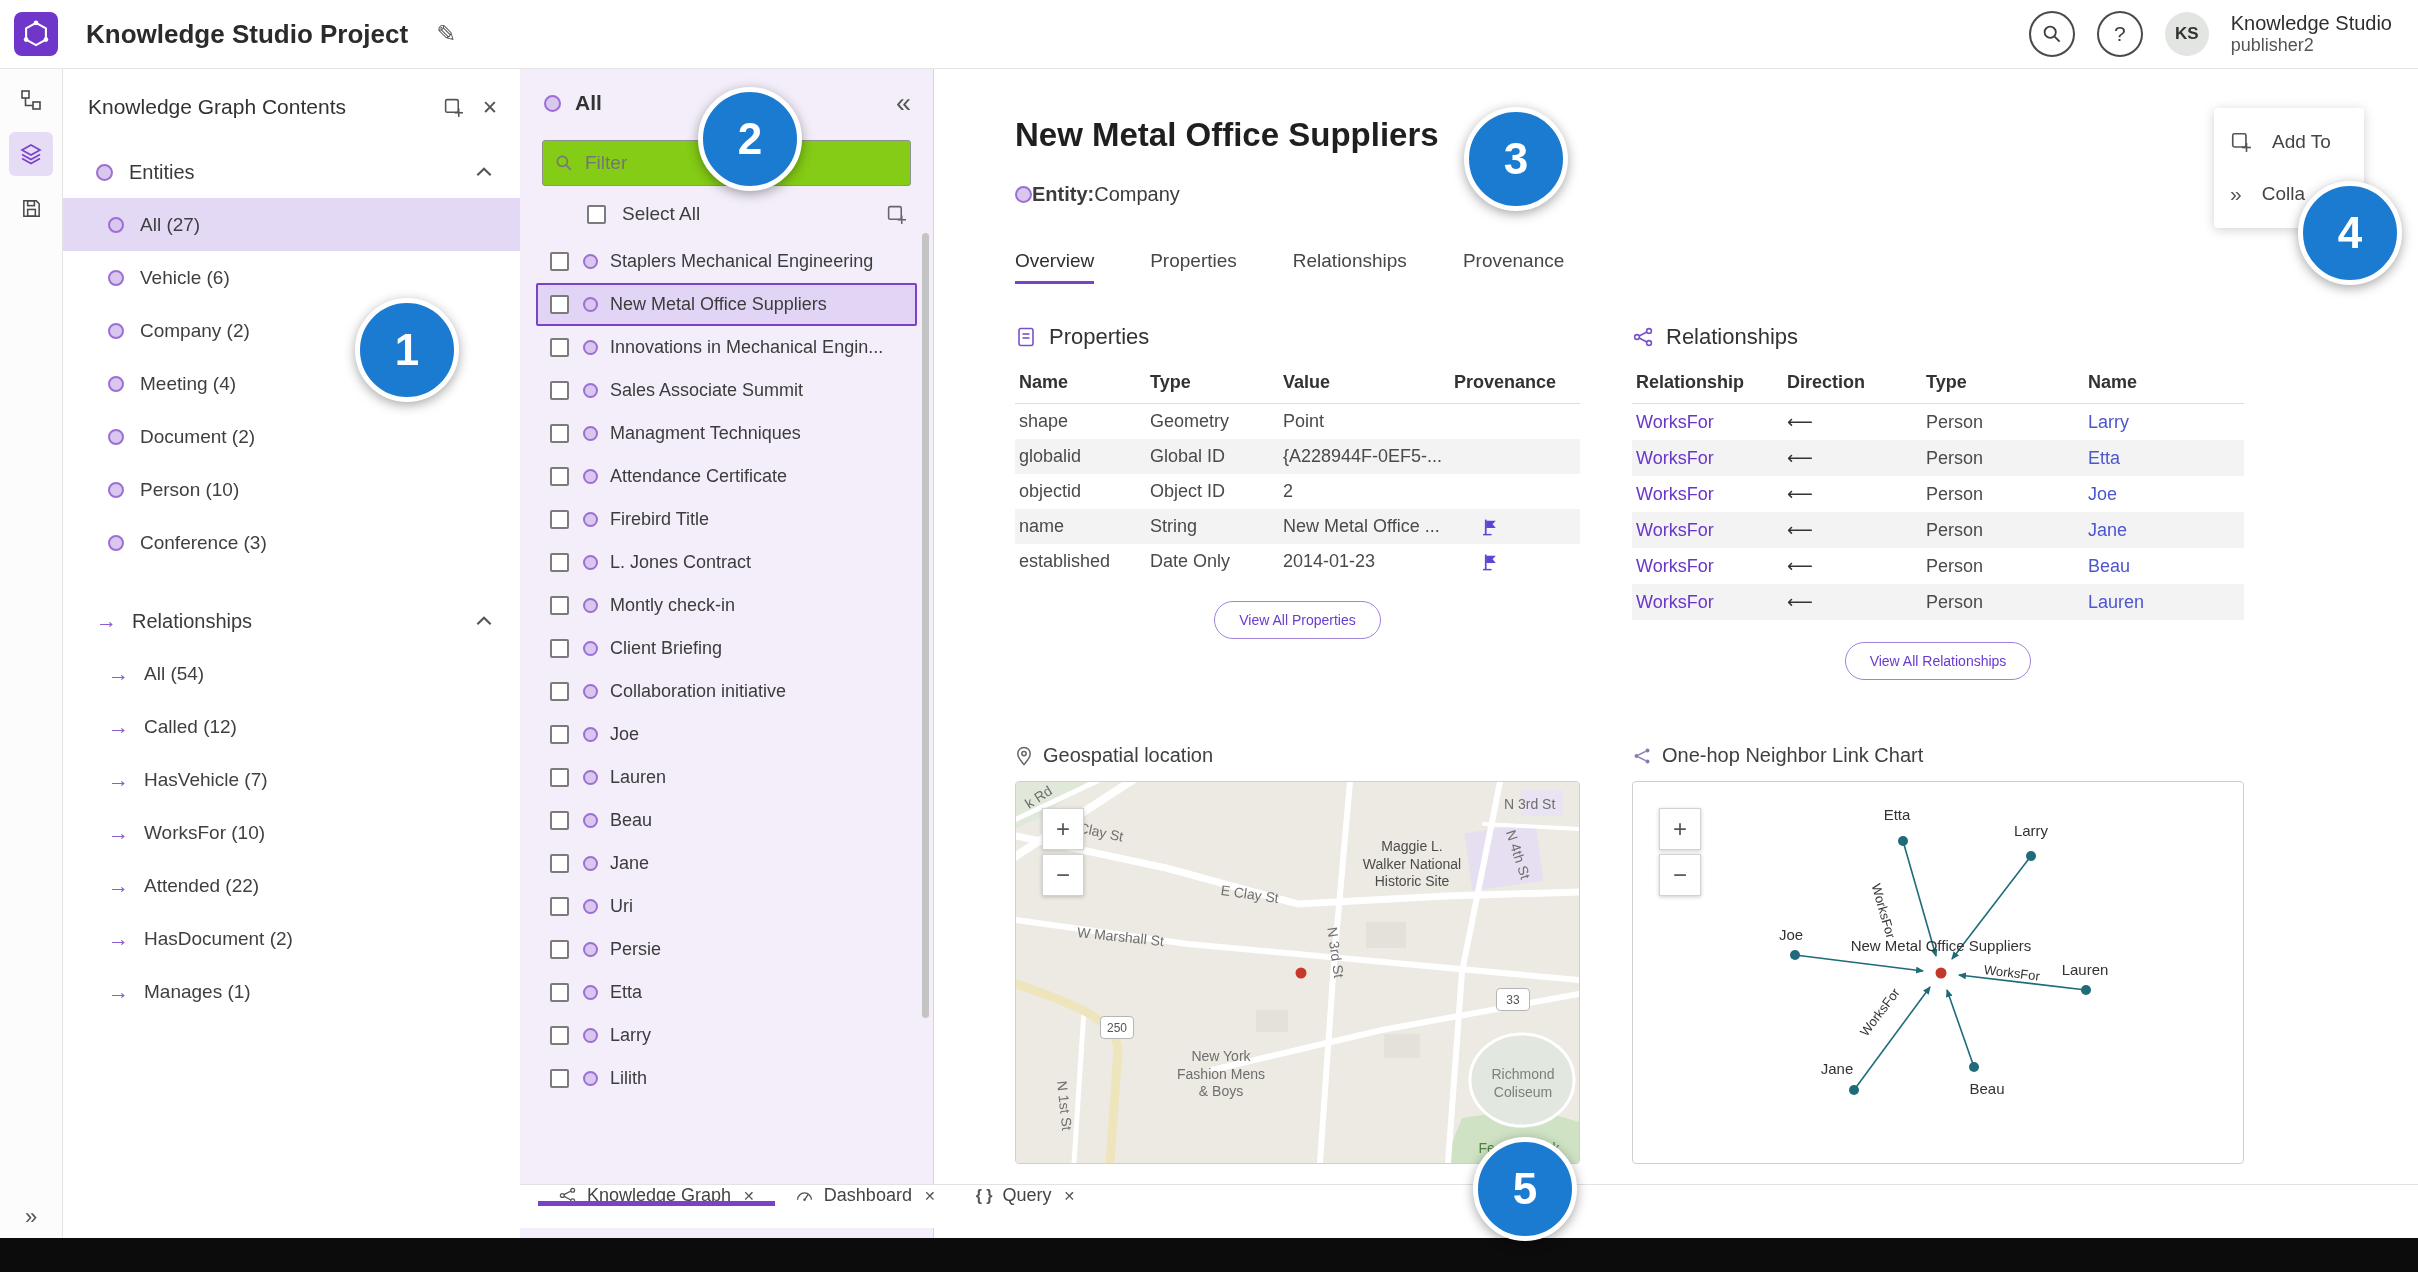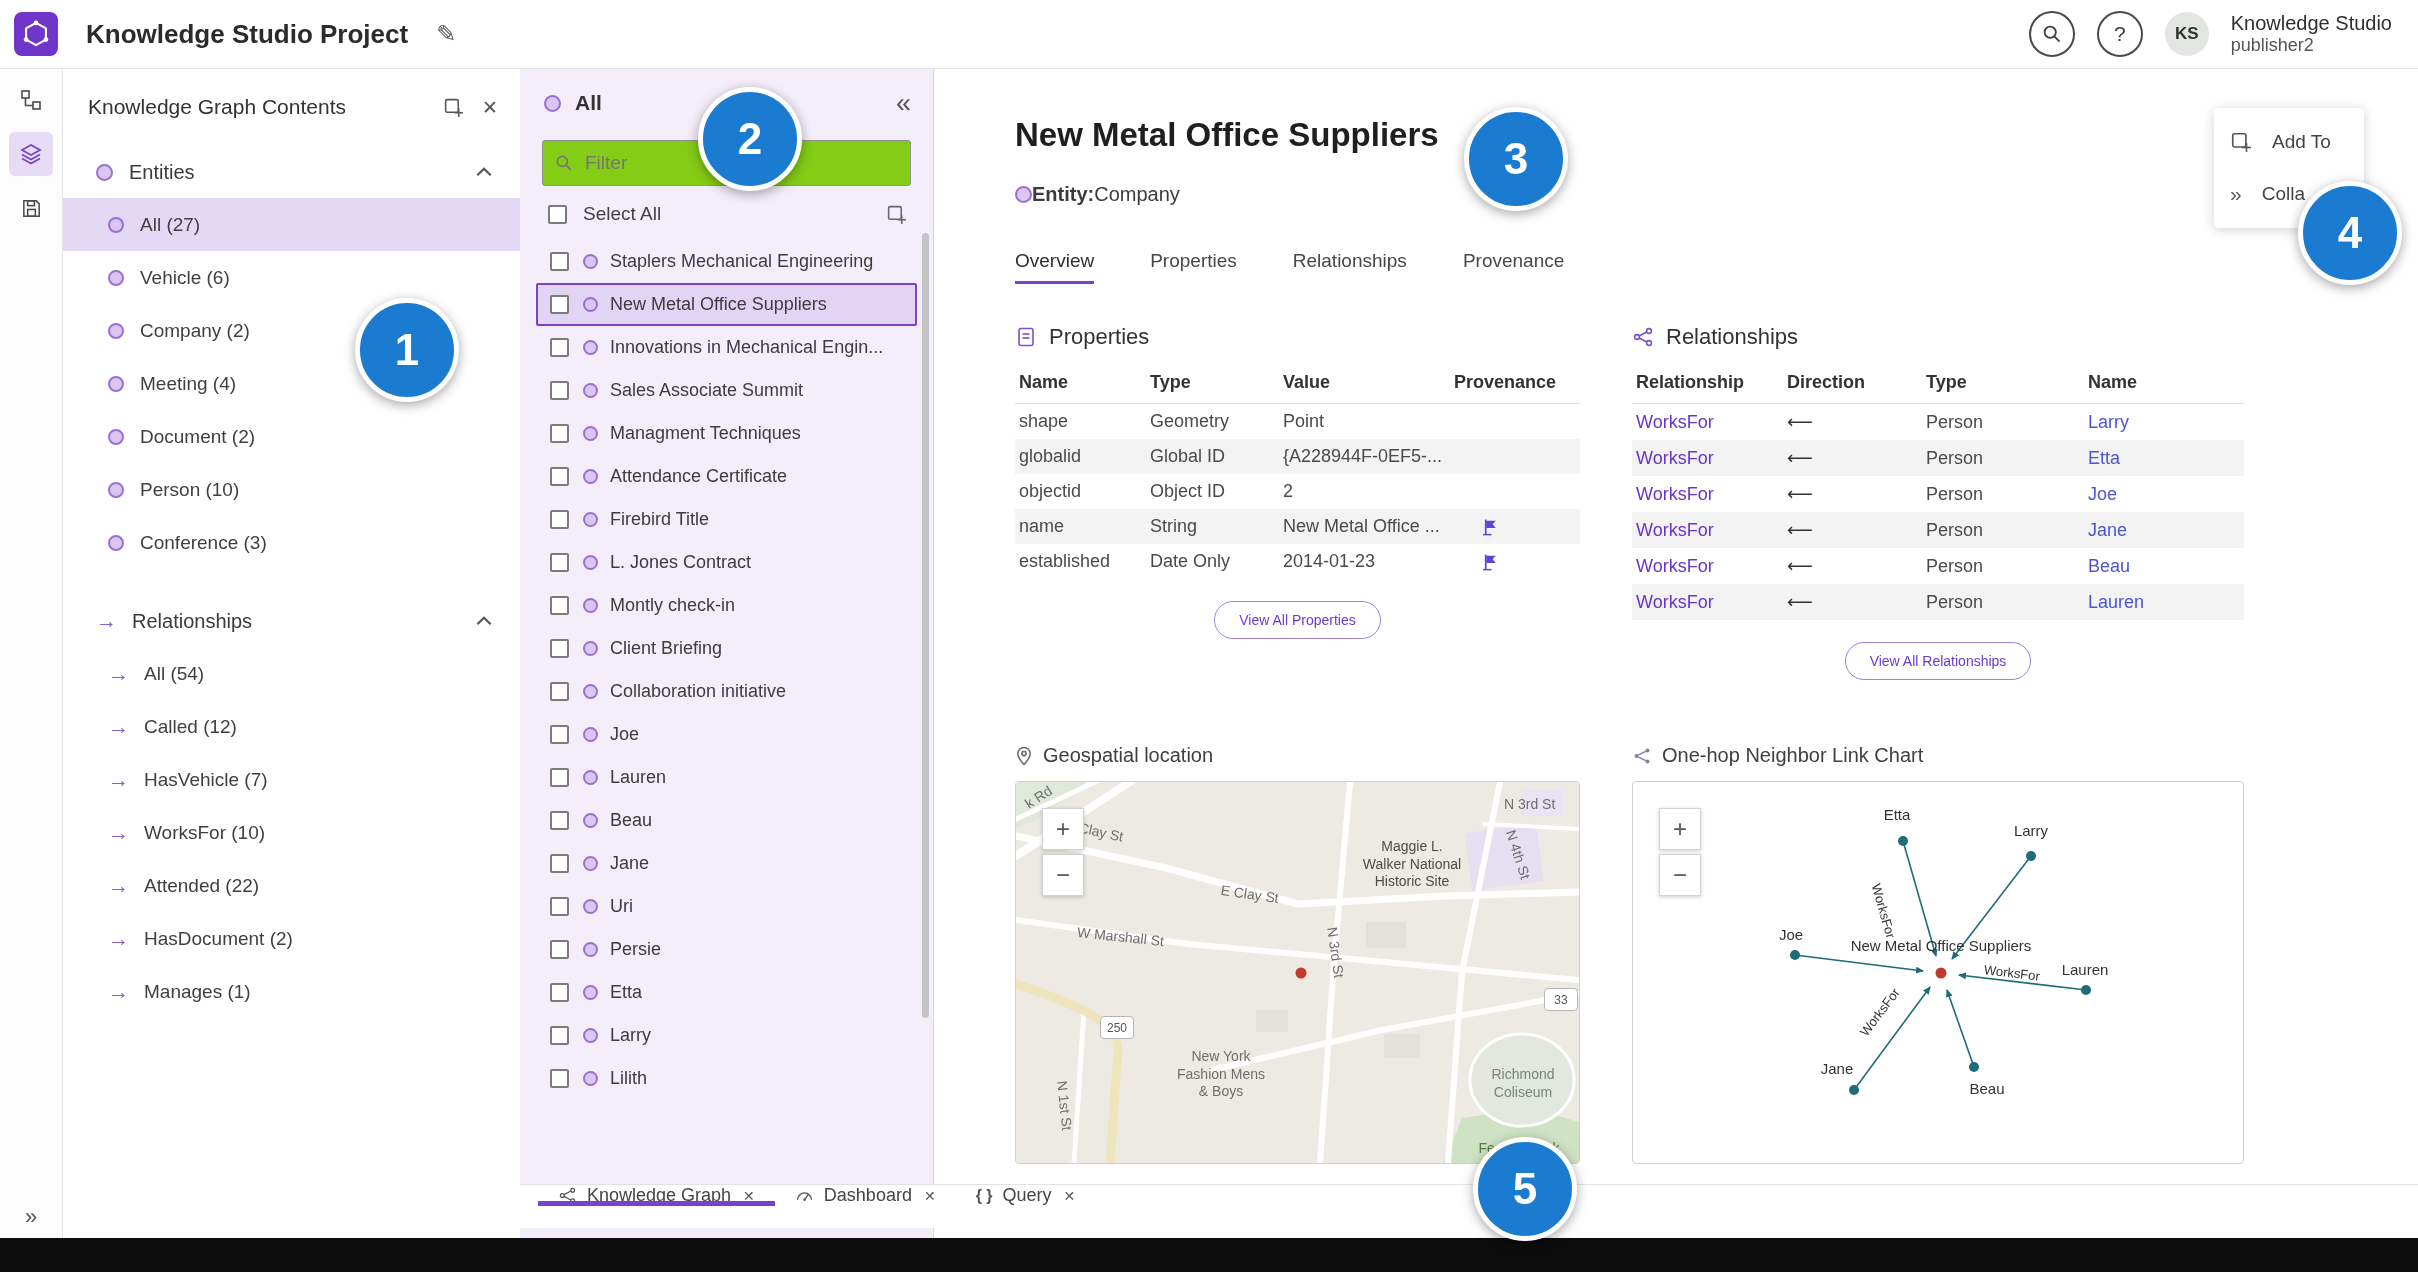--- a/index.html
+++ b/index.html
@@ -38,21 +38,21 @@
   .p1-item-label{margin-left:16px;font-size:19px;color:#3f3f3f;}
   .rel-arrow{font-size:21px;color:#8a5bd2;width:20px;text-align:center;flex:none;}
   .rel-section{margin-top:26px;}
   
   .panel2{position:absolute;top:68px;bottom:34px;left:520px;width:413px;background:#f3eef9;border-right:1px solid #d9d2e4;z-index:4;}
   .p2-header{height:70px;display:flex;align-items:center;padding:0 22px 0 24px;}
   .p2-title{margin-left:14px;font-size:21px;font-weight:700;color:#333;flex:1;}
   .p2-collapse{font-size:27px;color:#555;cursor:pointer;}
   .filter{margin:2px 22px 0 22px;height:44px;background:#84cc16;border:1px solid #8f8f8f;border-radius:3px;display:flex;align-items:center;padding:0 12px;}
   .filter input{flex:1;border:none;outline:none;font-size:19px;margin-left:10px;color:#333;background:transparent;font-family:inherit;}
-  .select-all{height:56px;display:flex;align-items:center;padding:0 26px 0 28px;}
+  .select-all{height:56px;display:flex;align-items:center;padding:0 26px 0 28px;margin-left:39px;}
   .cb{width:19px;height:19px;border:2px solid #7b7b7b;border-radius:2px;background:#fff;box-sizing:border-box;flex:none;cursor:pointer;}
   .sa-label{margin-left:16px;font-size:19px;color:#3f3f3f;}
   .sa-add{margin-left:auto;color:#666;display:flex;cursor:pointer;}
   .p2-list{position:absolute;top:172px;bottom:0;left:0;right:0;overflow:hidden;}
   .p2-item{height:43px;display:flex;align-items:center;margin:0 16px;padding-left:12px;border:2px solid transparent;box-sizing:border-box;border-radius:2px;cursor:pointer;}
   .p2-item.selected{background:#e1d4f4;border-color:#7a42c9;}
   .p2-item .ecircle{width:15px;height:15px;margin-left:14px;}
   .p2-item-label{margin-left:12px;font-size:18px;color:#3c3c3c;white-space:nowrap;}
   .p2-scrollbar{position:absolute;right:4px;top:165px;height:785px;width:7px;background:#c4c4c4;border-radius:4px;cursor:pointer;}
   
@@ -96,21 +96,21 @@
   .ml-wmarshall{left:62px;top:142px;transform:rotate(6deg);}
   .ml-n1{left:54px;top:298px;transform:rotate(84deg);}
   .ml-block{line-height:1.25;text-align:center;transform:none;}
   .ml-maggie{left:320px;top:56px;width:152px;color:#4c4c4c;}
   .ml-nyf{left:130px;top:266px;width:150px;}
   .ml-coliseum{left:448px;top:284px;width:118px;color:#79837a;}
   .ml-festival{left:438px;top:358px;width:130px;color:#4e8040;}
   .shield{position:absolute;width:32px;height:21px;background:#fff;border:1px solid #b5b5b5;border-radius:4px;
           font-size:12px;color:#555;display:flex;align-items:center;justify-content:center;z-index:2;}
   .shield-250{left:84px;top:234px;}
-  .shield-33{left:528px;top:206px;}
+  .shield-33{left:480px;top:206px;}
   
   .nl{position:absolute;font-size:15px;color:#333;white-space:nowrap;text-align:center;z-index:2;}
   .nl-center{left:188px;top:155px;width:240px;}
   .nl-etta{left:232px;top:24px;width:64px;}
   .nl-larry{left:366px;top:40px;width:64px;}
   .nl-joe{left:128px;top:144px;width:60px;}
   .nl-lauren{left:416px;top:179px;width:72px;}
   .nl-jane{left:174px;top:278px;width:60px;}
   .nl-beau{left:324px;top:298px;width:60px;}
   .el{position:absolute;font-size:13px;color:#333;white-space:nowrap;transform-origin:left top;z-index:2;}

